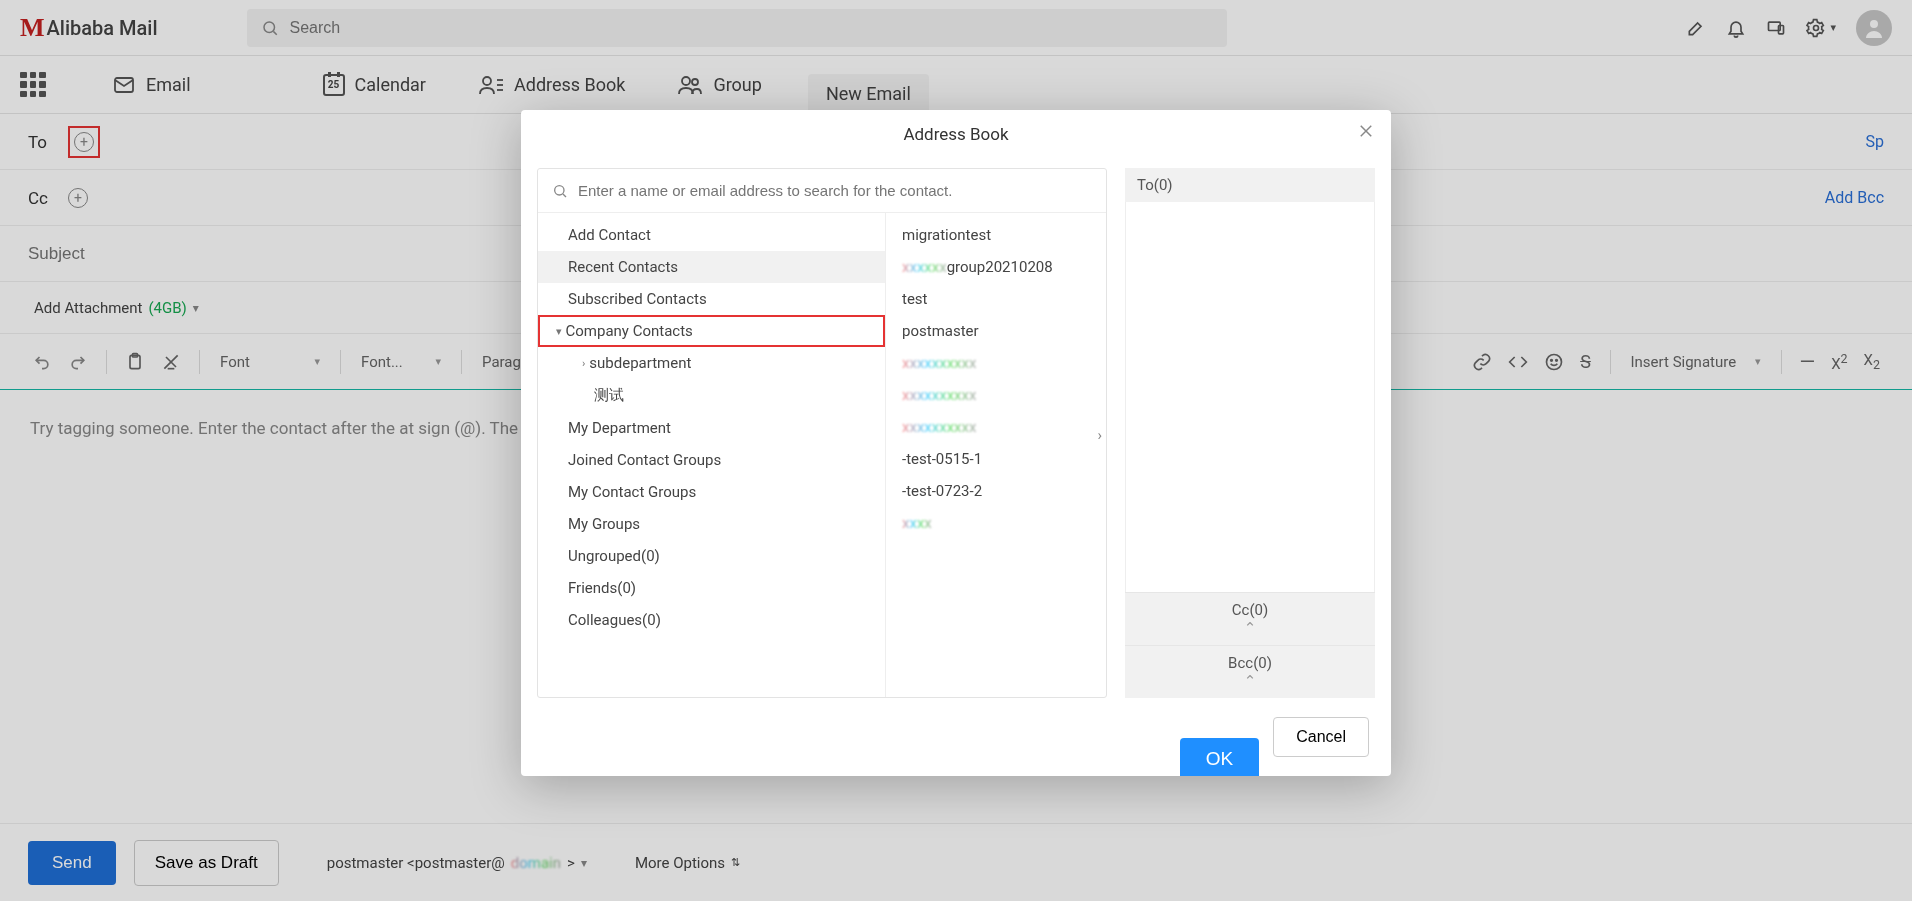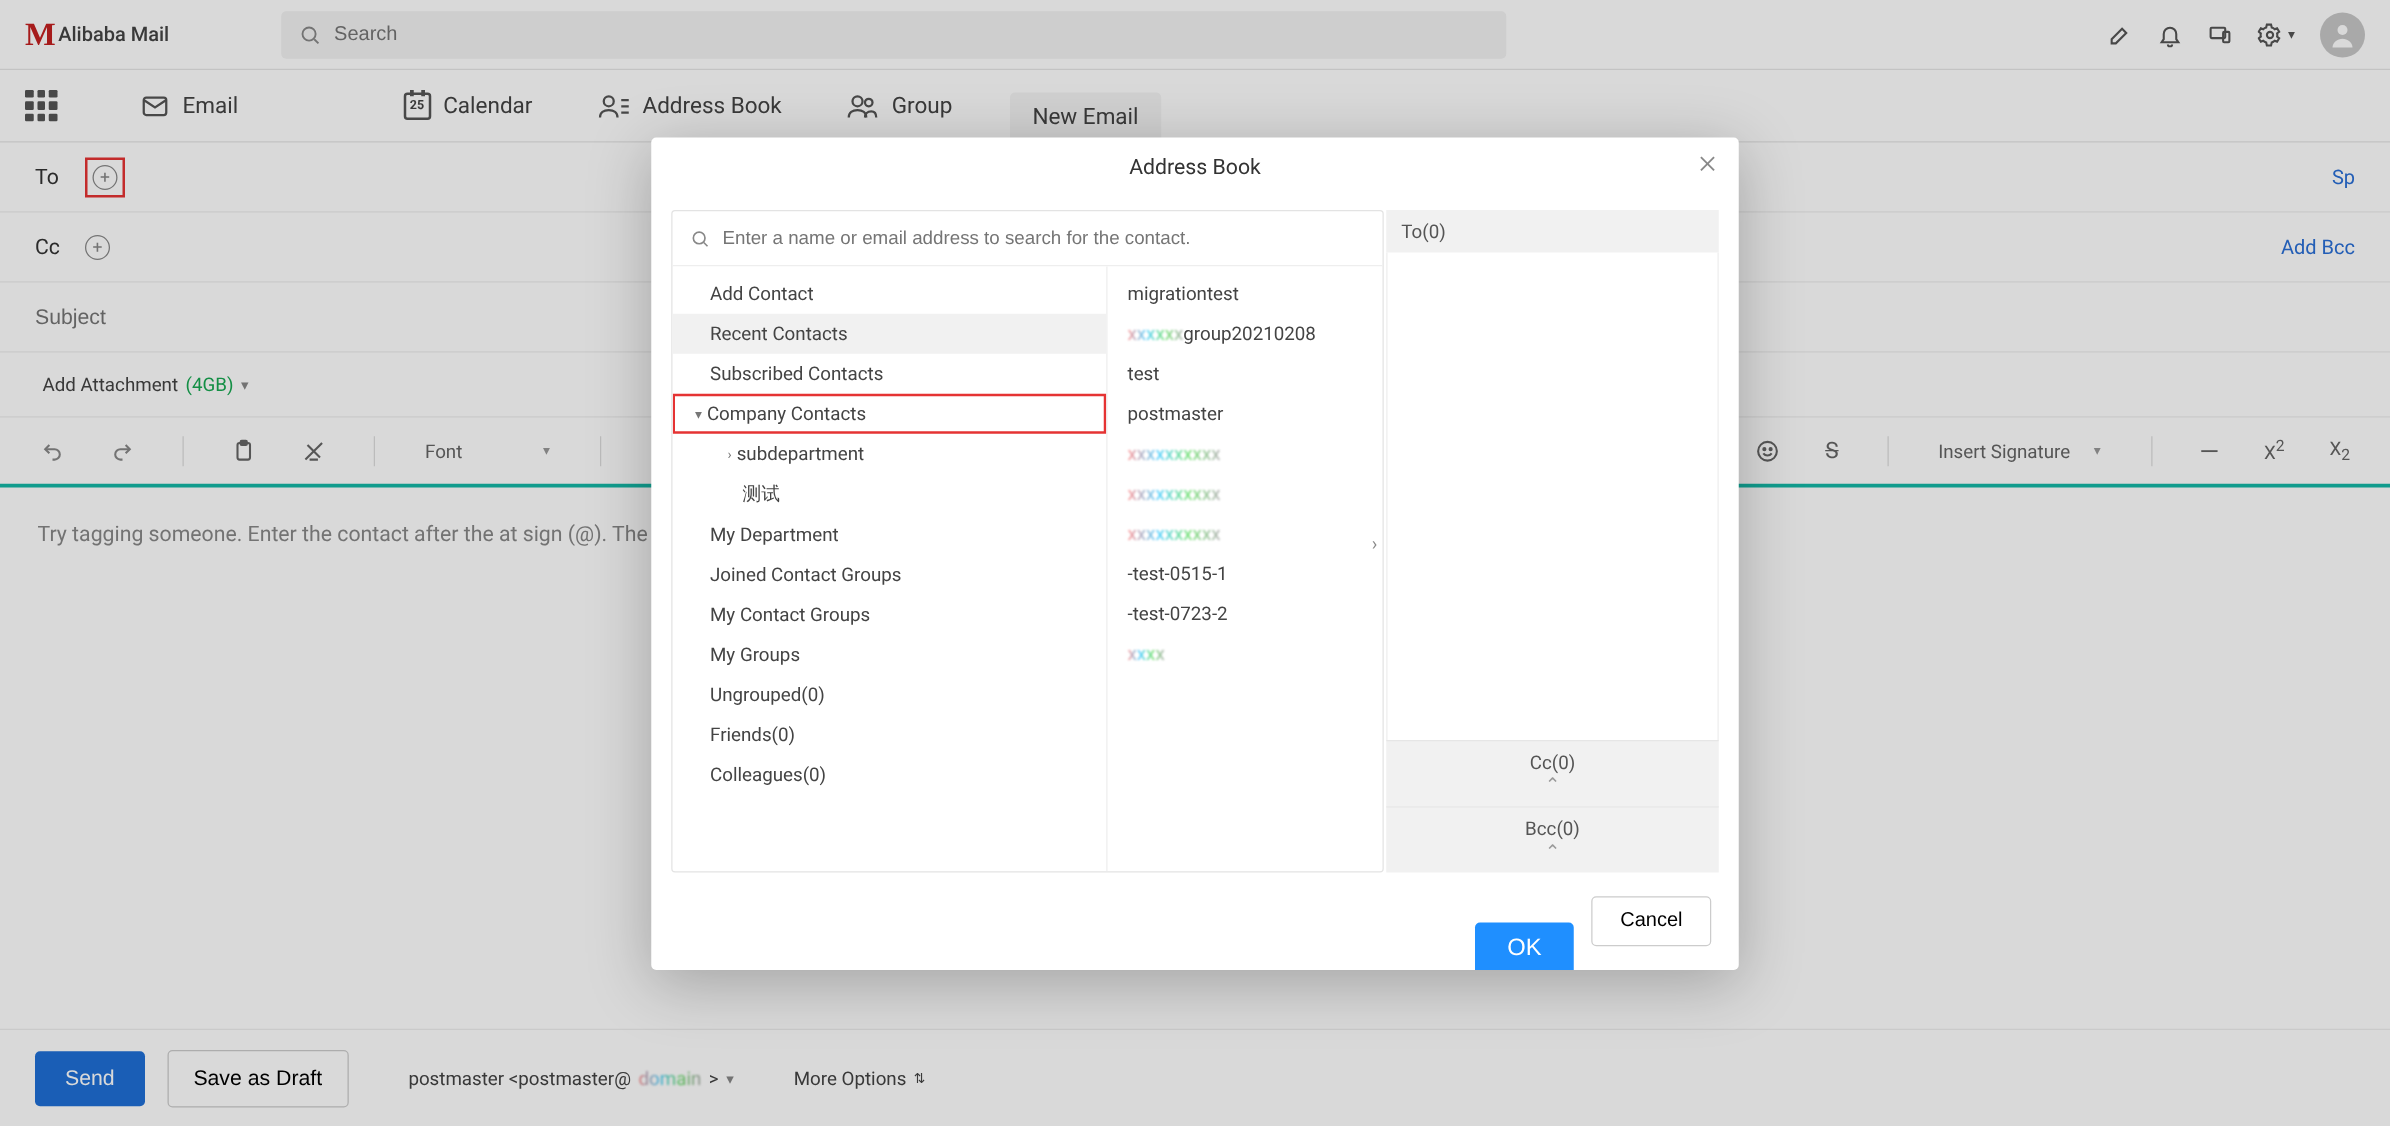--- a/index.html
+++ b/index.html
@@ -1,21 +1,21 @@
 <!DOCTYPE html>
 <html><head>
 <meta charset="utf-8">
 <style>
   * { box-sizing: border-box; margin: 0; padding: 0; }
   html, body { width: 1912px; height: 901px; font-family: -apple-system, BlinkMacSystemFont, "Segoe UI", Roboto, Arial, sans-serif; font-size: 15px; color: #333; background: #fff; overflow: hidden; }
   .overlay { position: absolute; inset: 0; background: rgba(0,0,0,0.15); z-index: 5; }
   
   .header { height: 56px; display: flex; align-items: center; padding: 0 20px; border-bottom: 1px solid #e5e5e5; }
   .logo-m { font-size: 26px; font-weight: 900; color: #c42020; margin-right: 4px; font-family: Georgia, serif; letter-spacing:-2px;}
-  .logo-text { font-size: 16px; font-weight: 500; color: #444; }
+  .logo-text { font-size: 20px; font-weight: 500; color: #444; }
   .searchbar { margin-left: 90px; width: 980px; height: 38px; background: #f2f2f2; border-radius: 4px; display: flex; align-items: center; padding: 0 14px; }
   .searchbar input { border: none; background: transparent; flex: 1; font-size: 16px; outline: none; }
   .searchbar svg { margin-right: 10px; }
   .header-right { margin-left: auto; display: flex; align-items: center; gap: 20px; }
   .avatar { width: 36px; height: 36px; border-radius: 50%; background: #c7c7c7; display:flex; align-items:center; justify-content:center; }
   .icon-btn { color:#555; display:flex; align-items:center; cursor:pointer;}
   
   .nav { height: 58px; display: flex; align-items: center; padding: 0 20px; border-bottom: 1px solid #e5e5e5; gap: 40px; }
   .apps-grid { width: 26px; height: 26px; display: grid; grid-template-columns: repeat(3,1fr); grid-template-rows: repeat(3,1fr); gap: 3px; margin-right: 20px;}
   .apps-grid span { background: #555; border-radius:1px;}
@@ -31,40 +31,40 @@
   .row-label { width: 40px; font-size:17px; color:#333;}
   .plus-circ { width:20px; height:20px; border:1.5px solid #888; border-radius:50%; display:flex; align-items:center; justify-content:center; font-size:14px; color:#888; cursor:pointer;}
   .to-plus-wrap { border:2px solid #e53333; padding:4px;}
   .row-right { margin-left:auto; color:#2a6fd6; font-size:16px; cursor:pointer;}
   .subject-row { height:56px;}
   .subject-row input { border:none; font-size:17px; outline:none; width:100%;}
   .attach-row { height:52px; padding:0 34px; display:flex; align-items:center; gap:6px; border-bottom:1px solid #eee; color:#444;}
   .attach-row .gb { color:#18a852;}
   .attach-row .chev { color:#888; font-size:12px;}
   
-  .toolbar { height:56px; display:flex; align-items:center; padding:0 24px; gap:20px; border-bottom:3px solid #14b8a6; color:#666;}
+  .toolbar { height:56px; display:flex; align-items:center; padding:0 24px; gap:0; border-bottom:1px solid #14b8a6; color:#666;}
   .tb-sep { width:1px; height:24px; background:#ddd; margin:0 10px;}
   .tb-btn { padding:4px 8px; display:flex; align-items:center; gap:4px; cursor:pointer; min-width:28px; justify-content:center;}
   .tb-select { display:flex; align-items:center; gap:8px; padding:0 10px; min-width:120px; justify-content:space-between;}
   .tb-select .chev{font-size:11px;color:#999;}
 
   .body-area { padding: 28px 30px; color:#888; font-size:17px; height: 420px;}
   
   .footer { position:absolute; bottom:0; left:0; right:0; height:78px; display:flex; align-items:center; padding:0 28px; gap:18px; border-top:1px solid #eee;}
   .btn-primary { background:#1f6fd6; color:#fff; border:none; padding:12px 24px; font-size:17px; border-radius:4px; cursor:pointer;}
   .btn-secondary { background:#fff; border:1px solid #ccc; padding:12px 20px; font-size:17px; border-radius:4px; cursor:pointer;}
   .footer-from { display:flex; align-items:center; gap:6px; color:#444; margin-left:30px;}
   .footer-more { display:flex; align-items:center; gap:6px; color:#444; margin-left:30px;}
 
   
   .modal-wrap { position:absolute; inset:0; z-index:10; display:flex; align-items:flex-start; justify-content:center; }
   .modal { margin-top:110px; width:870px; background:#fff; border-radius:4px; box-shadow:0 10px 50px rgba(0,0,0,0.25); overflow:hidden; }
   .modal-header { height:48px; display:flex; align-items:center; justify-content:center; position:relative; font-size:17px; color:#333;}
   .modal-header .close { position:absolute; right:16px; top:12px; cursor:pointer; color:#888;}
-  .modal-body { padding: 10px 16px 0 16px; display:flex; gap:2px; height:540px;}
+  .modal-body { padding: 10px 16px 0 16px; display:flex; gap:18px; height:540px;}
   .picker { flex:0 0 570px; border:1px solid #e3e3e3; border-radius:3px; display:flex; flex-direction:column; overflow:hidden;}
   .picker-search { height:44px; display:flex; align-items:center; padding:0 14px; border-bottom:1px solid #eee;}
   .picker-search input { border:none; outline:none; flex:1; font-size:15px;}
   .picker-cols { flex:1; display:flex; overflow:hidden;}
   .treecol { width:348px; border-right:1px solid #eee; overflow:auto; padding:6px 0;}
   .tree-item { padding:7px 10px 7px 30px; font-size:15px; color:#444; cursor:pointer;}
   .tree-item.selected { background:#f1f1f1;}
   .tree-item.expandable { padding-left:18px; display:flex; align-items:center; gap:4px;}
   .tree-item.child { padding-left:44px; display:flex; align-items:center; gap:4px;}
   .tree-item.grandchild { padding-left:56px;}

